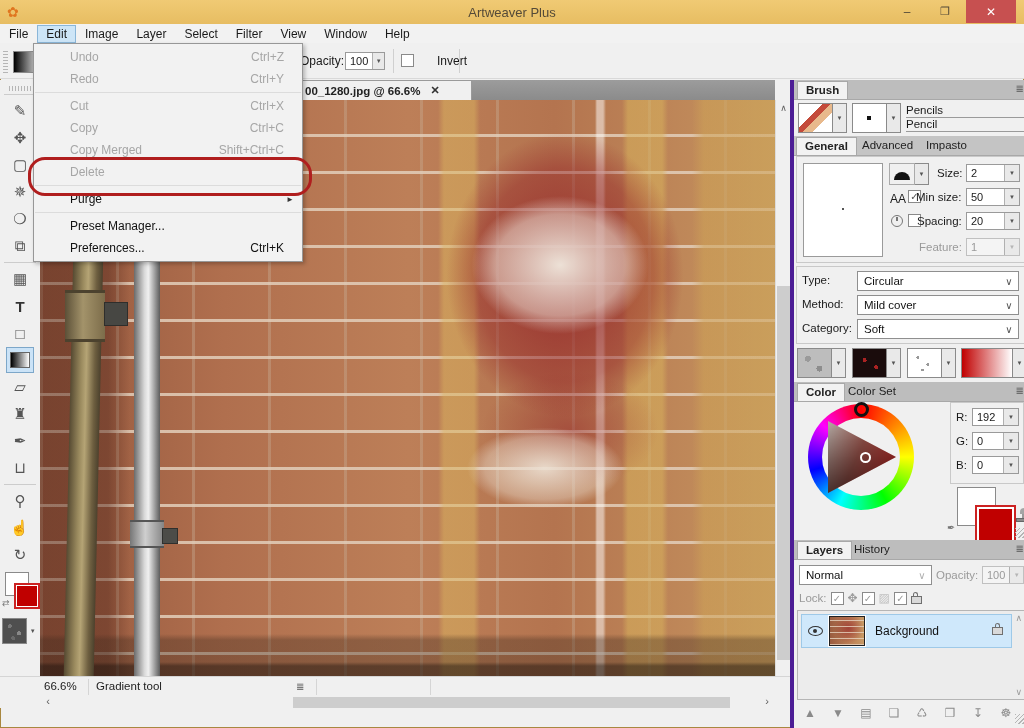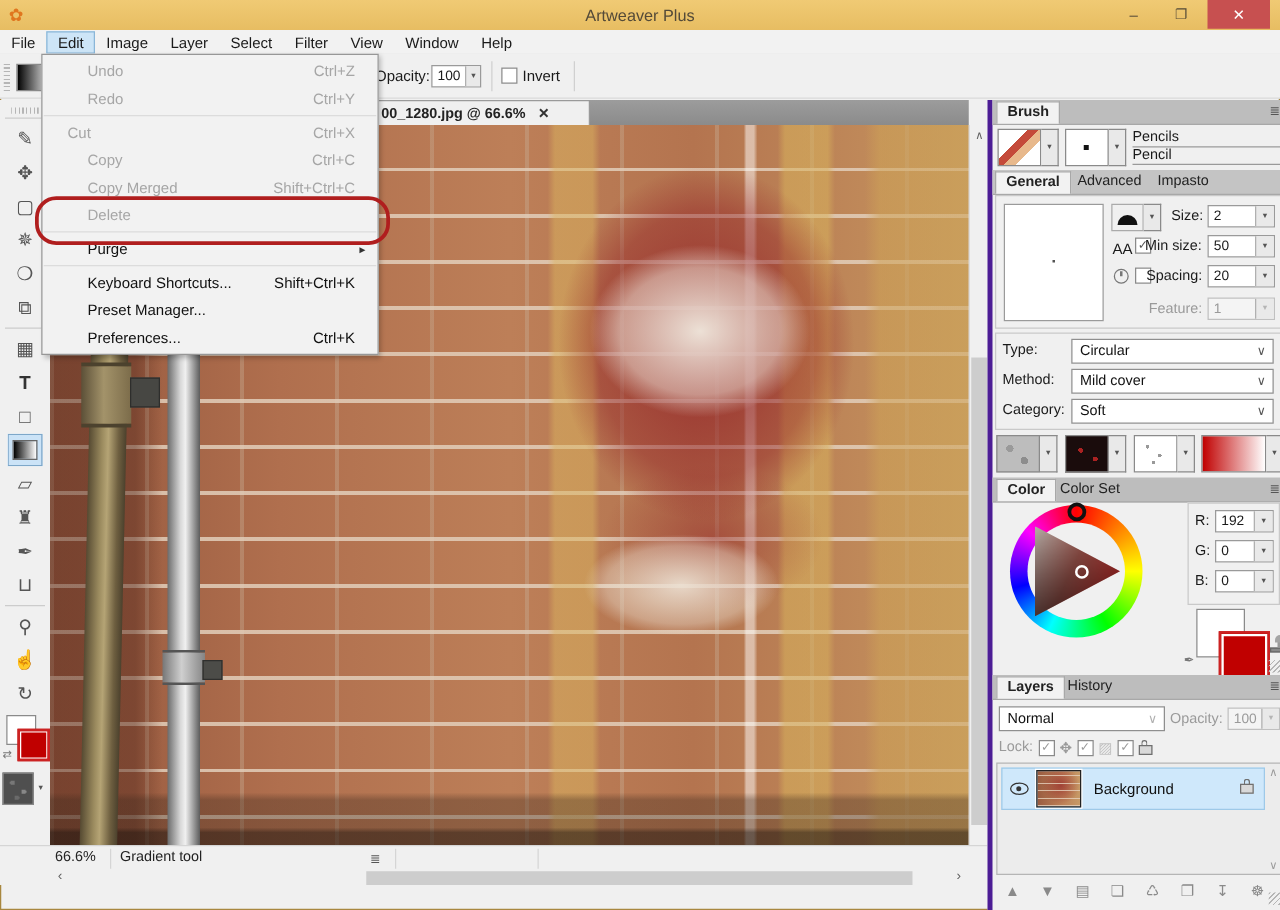--- a/index.html
+++ b/index.html
@@ -156,21 +156,21 @@
   <div class="optionsbar">
     <div class="drag-handle"></div>
     <div class="grad-chip"></div>
     <span class="opt-label" style="left:300px;">Opacity:</span>
     <div class="spin" style="left:345px;top:9px;width:40px;">
       <span class="val">100</span>
       <span class="arr">▼</span>
     </div>
     <div class="vsep" style="left:393px;"></div>
     <div class="cb" style="position:absolute;left:401px;top:11px;"></div>
-    <span class="opt-label" style="left:418px;">Invert</span>
+    <span class="opt-label" style="left:437px;">Invert</span>
     <div class="vsep" style="left:459px;"></div>
   </div>
 
   <div class="tabbar">
     <div class="doctab">
       <span class="title">00_1280.jpg @ 66.6%</span>
       <span class="x">✕</span>
     </div>
   </div>
 
@@ -418,45 +418,41 @@
     <div style="display:flex;height:22px;align-items:center;color:#a6a6a6;">
       <span style="margin-left:36px;">Undo</span>
         <span style="margin-left:auto;margin-right:18px;">Ctrl+Z</span>
       </div>
     <div style="display:flex;height:22px;align-items:center;color:#a6a6a6;">
       <span style="margin-left:36px;">Redo</span>
         <span style="margin-left:auto;margin-right:18px;">Ctrl+Y</span>
       </div>
     <div style="height:1px;background:#dcdcdc;margin:2px 1px;"></div>
     <div style="display:flex;height:22px;align-items:center;color:#a6a6a6;">
-      <span style="margin-left:20px;">Cut</span>
+      <span style="margin-left:36px;">Cut</span>
         <span style="margin-left:auto;margin-right:18px;">Ctrl+X</span>
       </div>
     <div style="display:flex;height:22px;align-items:center;color:#a6a6a6;">
       <span style="margin-left:36px;">Copy</span>
         <span style="margin-left:auto;margin-right:18px;">Ctrl+C</span>
       </div>
     <div style="display:flex;height:22px;align-items:center;color:#a6a6a6;">
       <span style="margin-left:36px;">Copy Merged</span>
         <span style="margin-left:auto;margin-right:18px;">Shift+Ctrl+C</span>
       </div>
     <div style="display:flex;height:22px;align-items:center;color:#a6a6a6;">
       <span style="margin-left:36px;">Delete</span>
       </div>
     <div style="height:1px;background:#dcdcdc;margin:2px 1px;"></div>
     <div style="display:flex;height:22px;align-items:center;color:#111;">
       <span style="margin-left:36px;">Purge</span>
         <span style="margin-left:auto;margin-right:8px;font-size:8px;color:#333;">►</span>
       </div>
     <div style="height:1px;background:#dcdcdc;margin:2px 1px;"></div>
     <div style="display:flex;height:22px;align-items:center;color:#111;">
-      <span style="margin-left:36px;">Keyboard Shortcuts...</span>
-        <span style="margin-left:auto;margin-right:18px;">Shift+Ctrl+K</span>
-      </div>
-    <div style="display:flex;height:22px;align-items:center;color:#111;">
       <span style="margin-left:36px;">Preset Manager...</span>
       </div>
     <div style="display:flex;height:22px;align-items:center;color:#111;">
       <span style="margin-left:36px;">Preferences...</span>
         <span style="margin-left:auto;margin-right:18px;">Ctrl+K</span>
       </div>
   </div>
 
   <div style="position:absolute;left:28px;top:157px;width:278px;height:33px;border:3px solid #b01e1e;border-radius:17px;z-index:60;pointer-events:none;"></div>
 

